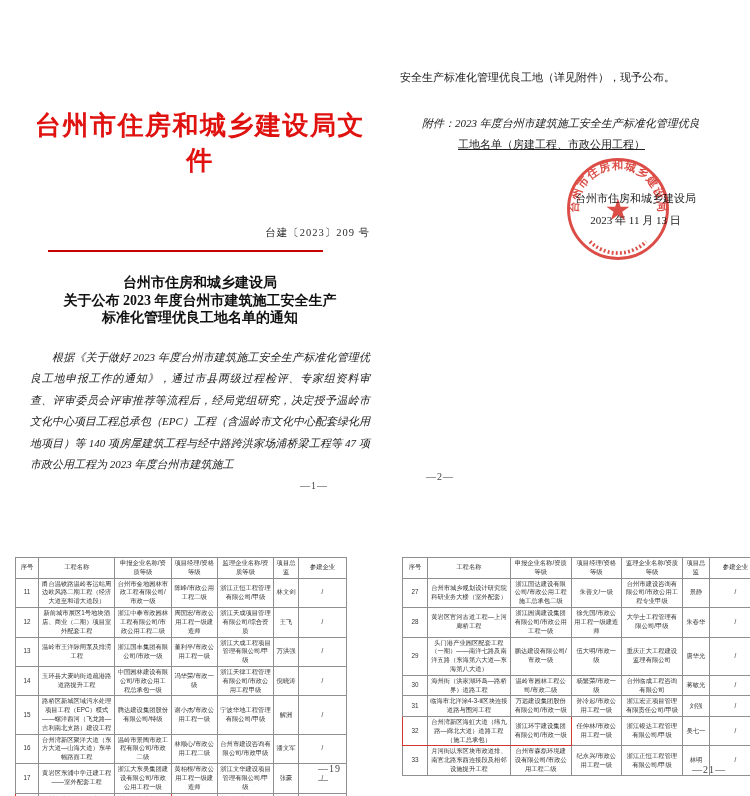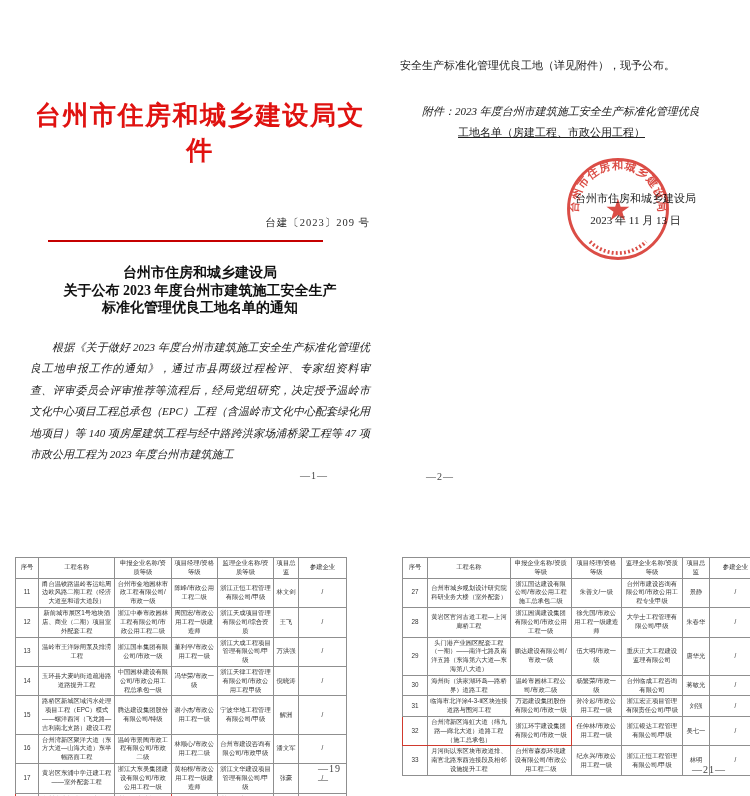--- a/index.html
+++ b/index.html
@@ -1,33 +1,33 @@
 <!DOCTYPE html>
 <html><head>
 <meta charset="utf-8">
 <style>
   * { margin:0; padding:0; box-sizing:border-box; }
   body { background:#fff; font-family:"Liberation Serif","DejaVu Serif",serif; }
   .canvas { position:relative; width:750px; height:796px; background:#ffffff; overflow:hidden; color:#1c1c1c; }
   .page { position:absolute; }
 
   
-  #page1 { left:30px; top:86px; width:340px; height:400px; }
+  #page1 { left:30px; top:96px; width:340px; height:400px; }
   .red-header { color:#e01210; font-size:26px; font-weight:bold; text-align:center; letter-spacing:1.5px; margin-top:12px; }
   .doc-number { text-align:right; font-size:10.5px; color:#2a2a2a; margin-top:48px; letter-spacing:1px; }
   .red-rule { height:2px; background:#c50000; width:275px; margin:10px auto 0 18px; }
   .doc-title { margin-top:22px; text-align:center; font-size:14px; font-weight:bold; line-height:17.5px; color:#111; }
   .body-text { margin-top:20px; font-size:11px; line-height:21.5px; text-align:justify; color:#222; }
   .body-text .indent { text-indent:2em;font-style:italic; }
   .pageno { position:absolute; font-size:10px; color:#444; letter-spacing:1px; }
   #page1 .pageno { right:42px; top:384px; }
 
   
   #page2 { left:400px; top:55px; width:332px; height:430px; }
-  #page2 .body-text { margin-top:0; }
+  #page2 .body-text { margin-top:12px; }
   .attach { margin-top:24px; }
   .attach-l2 { padding-left:58px;text-decoration:underline; }
   .sign-block { position:absolute; right:36px; top:132px; text-align:center; font-size:11px; line-height:22px; color:#222; z-index:1; }
   .stamp { position:absolute; left:162px; top:98px; width:112px; height:112px; mix-blend-mode:multiply; opacity:.88; z-index:2; }
   #page2 .pageno { left:26px; top:416px; }
 
   
   #page19 { left:15px; top:557px; width:332px; height:225px; }
   #page21 { left:402px; top:557px; width:360px; height:225px; }
   .ptable { border-collapse:collapse; width:100%; table-layout:fixed; font-size:6.3px; color:#333;

